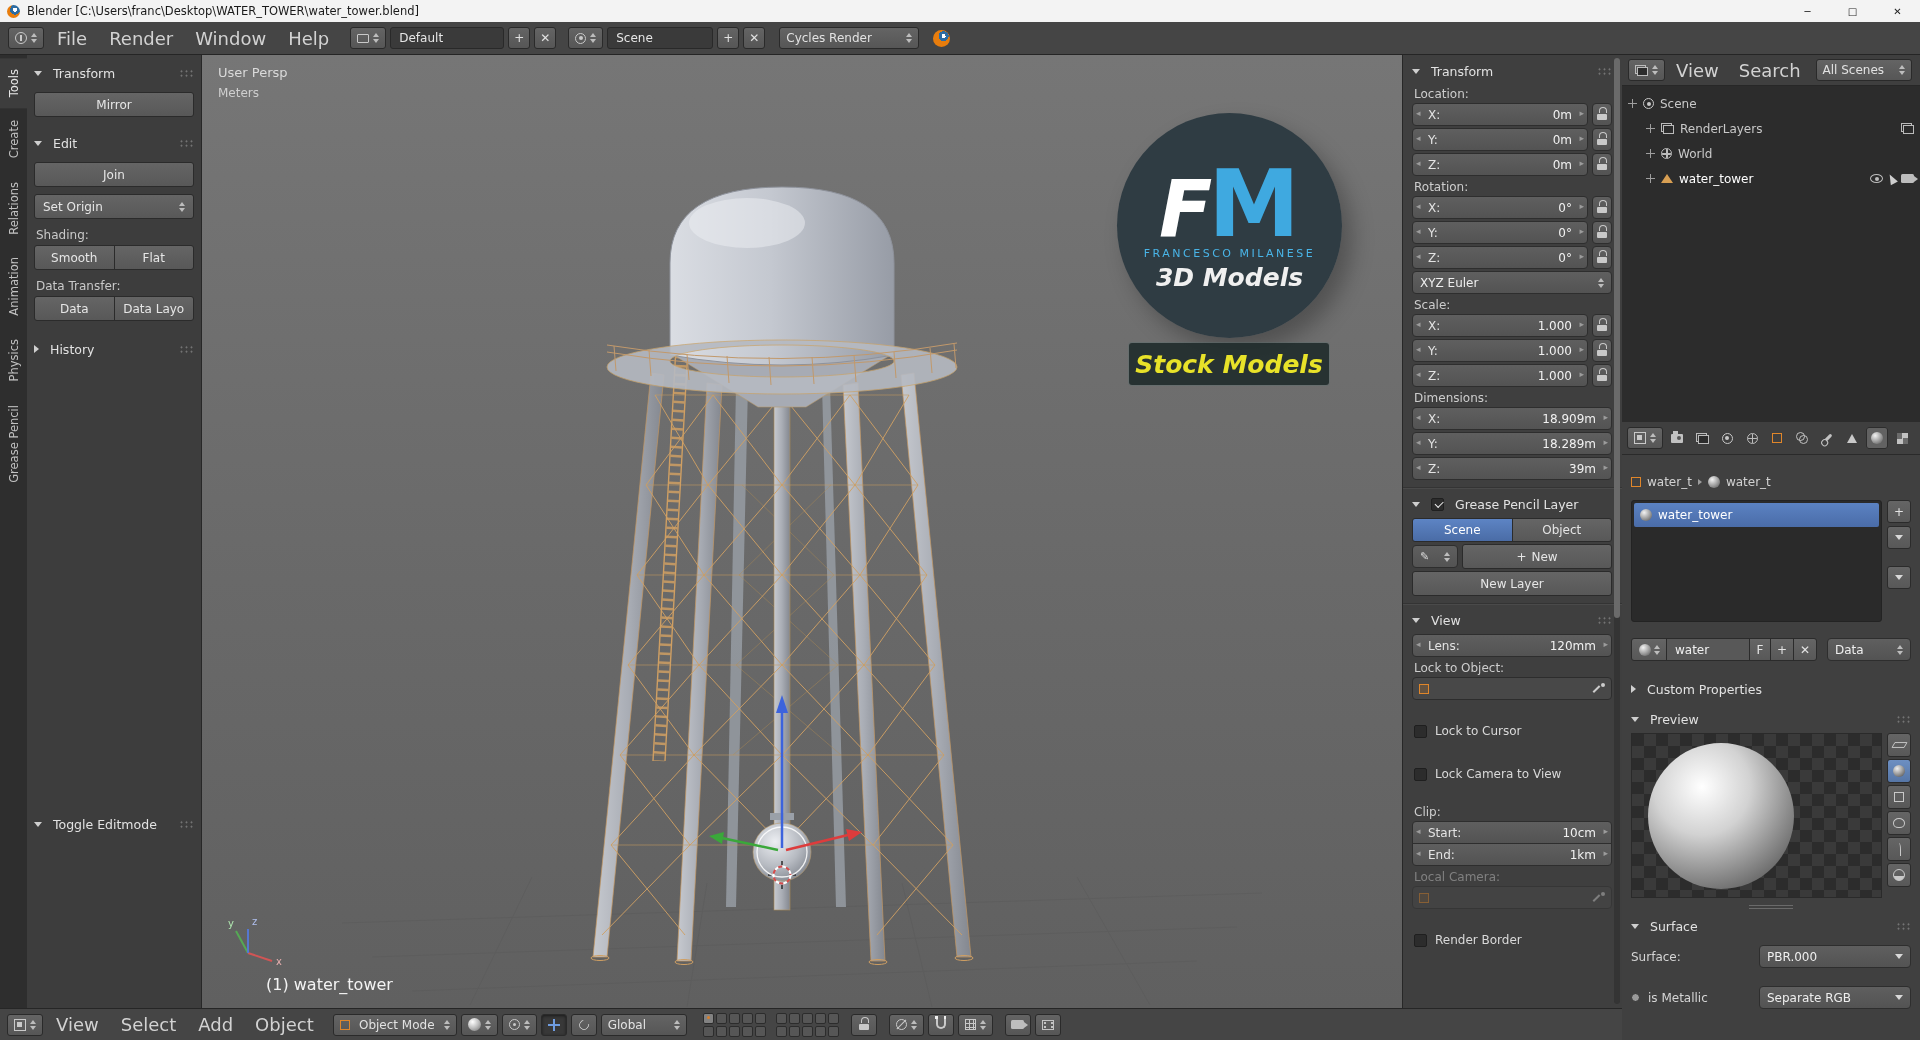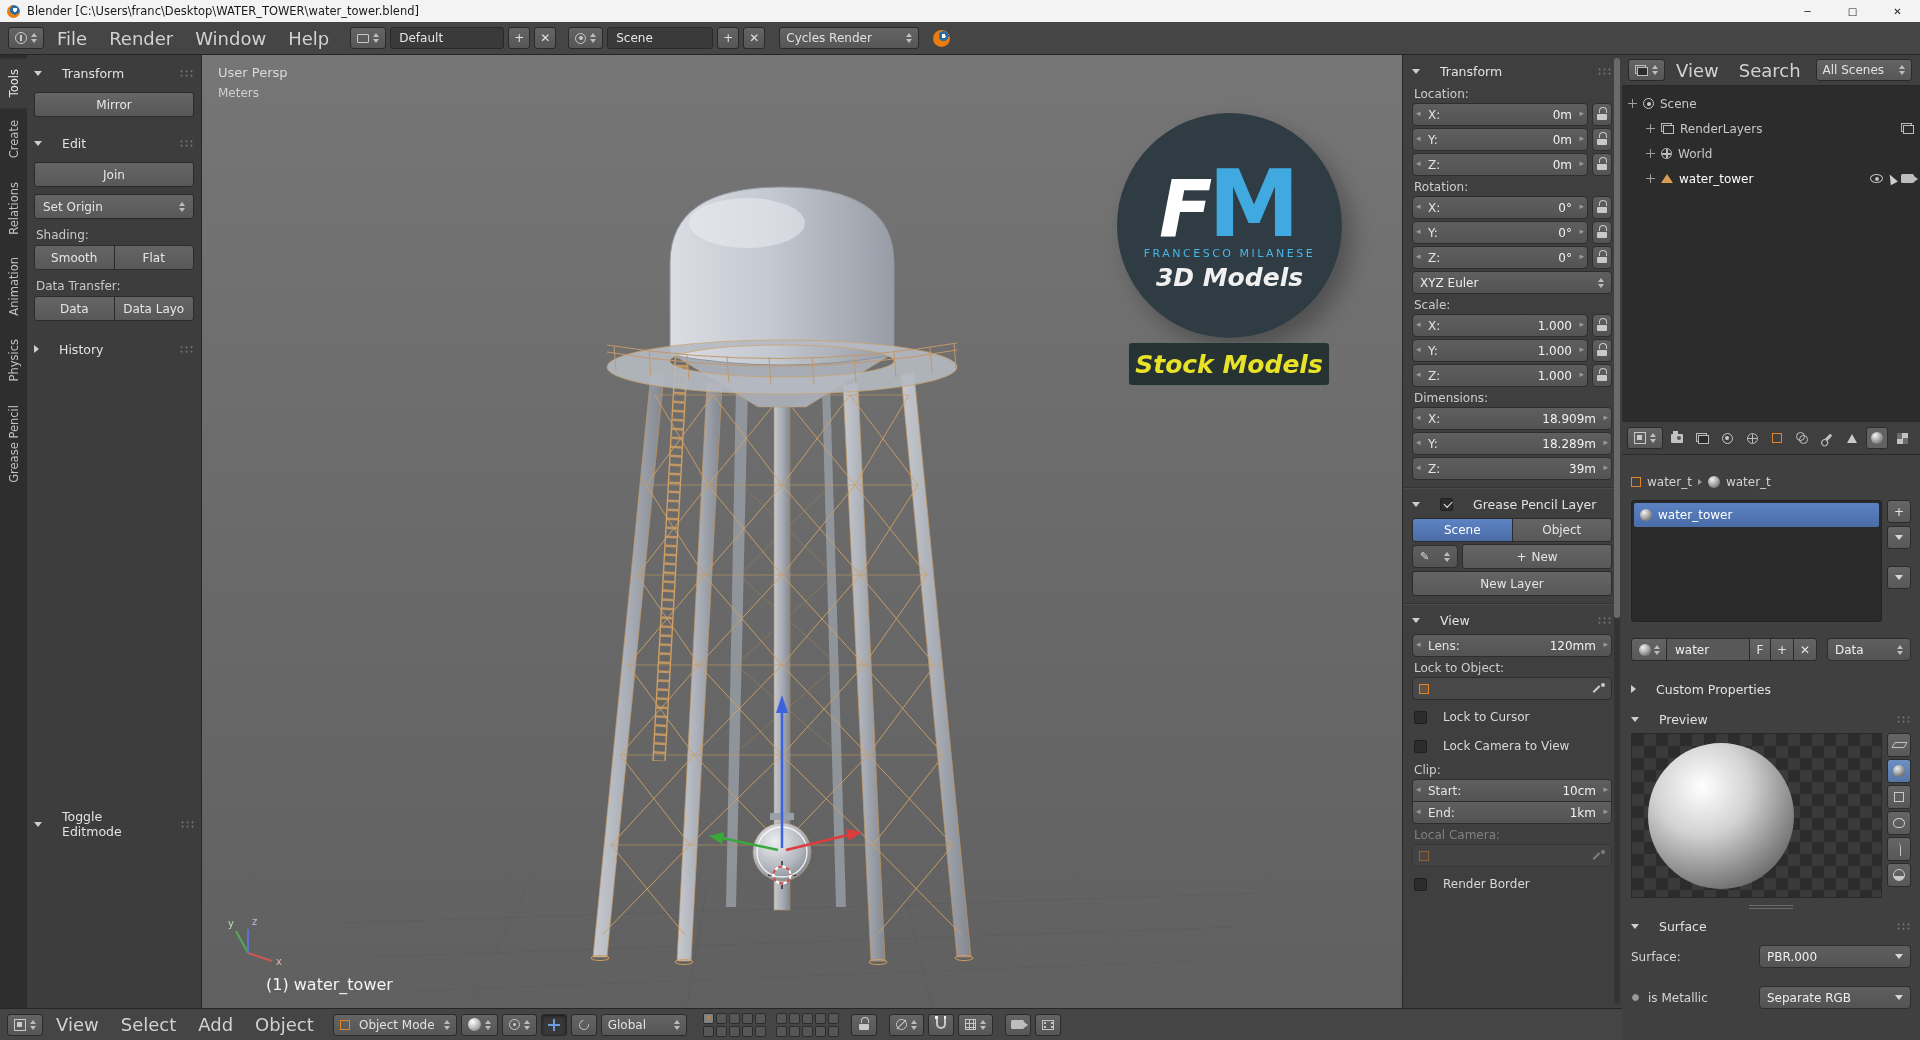--- a/index.html
+++ b/index.html
@@ -24,21 +24,21 @@
 .stats{margin-left:10px;color:#cccccc;font-size:12px;white-space:nowrap;overflow:hidden}
 .ic-info{width:12px;height:12px;border-radius:50%;border:1.3px solid #c9c9c9;position:relative}
 .ic-info::after{content:"";position:absolute;left:4px;top:2px;width:1.6px;height:6px;background:#c9c9c9}
 .ic-screen{width:12px;height:9px;border:1.2px solid #c9c9c9;border-radius:1px}
 
 #tooltabs{position:absolute;left:0;top:55px;width:27px;height:953px;background:#2e2e2e;display:flex;flex-direction:column;padding-top:3px}
 .ttab{writing-mode:vertical-rl;transform:rotate(180deg);padding:11px 0;font-size:11.5px;color:#c2c2c2;width:27px;display:flex;align-items:center;justify-content:center;margin-bottom:1px}
 .ttab.on{background:#3d3d3d;color:#e6e6e6}
 
 #toolshelf{position:absolute;left:27px;top:55px;width:175px;height:953px;background:#3d3d3d;border-right:1px solid #272727;padding:6px 7px}
-.phead{display:flex;align-items:center;gap:20px;height:24px;color:#e2e2e2;font-size:12.5px}
+.phead{display:flex;align-items:center;gap:11px;height:24px;color:#e2e2e2;font-size:12.5px}
 .grip{margin-left:auto;width:15px;height:9px;background-image:radial-gradient(#8b8b8b 0.9px,transparent 1.1px);background-size:5px 4.5px;opacity:.8}
 .tri-d{width:0;height:0;border-left:4px solid transparent;border-right:4px solid transparent;border-top:5px solid #cfcfcf;flex:none}
 .tri-r{width:0;height:0;border-top:4px solid transparent;border-bottom:4px solid transparent;border-left:5px solid #cfcfcf;flex:none}
 .tbtn{height:25px;background:linear-gradient(#656565,#585858);border:1px solid #2b2b2b;border-radius:3px;color:#e6e6e6;display:flex;align-items:center;justify-content:center;font-size:12px;gap:5px}
 .stack .tbtn{border-radius:0;margin-top:-1px}
 .stack .tbtn:first-child{border-radius:3px 3px 0 0;margin-top:0}
 .stack .tbtn:last-child{border-radius:0 0 3px 3px}
 .pair{display:flex}
 .pair .tbtn{flex:1}
 .pair .tbtn:first-child{border-radius:3px 0 0 3px}
@@ -70,21 +70,21 @@
 .ic-lock{position:relative;width:10px;height:10px}
 .ic-lock::before{content:"";position:absolute;left:2px;top:-3px;width:6px;height:5px;border:1.5px solid #c9c9c9;border-bottom:none;border-radius:4px 4px 0 0}
 .ic-lock::after{content:"";position:absolute;left:0;bottom:0;width:10px;height:6px;background:#c9c9c9;border-radius:1px}
 .ndd{height:23px;background:linear-gradient(#5f5f5f,#535353);border:1px solid #2e2e2e;border-radius:4px;display:flex;align-items:center;padding:0 7px;gap:6px;color:#eee}
 .gbtn{flex:1;height:24px;background:linear-gradient(#656565,#585858);border:1px solid #2b2b2b;color:#e4e4e4;display:flex;align-items:center;justify-content:center}
 .gbtn.l{border-radius:3px 0 0 3px}
 .gbtn.r{border-radius:0 3px 3px 0;margin-left:-1px}
 .gbtn.on{background:linear-gradient(#5d84c4,#4a6ca6);color:#fff}
 .chk{width:13px;height:13px;background:#2c2c2c;border:1px solid #1f1f1f;border-radius:2px;position:relative;flex:none}
 .chk.on::after{content:"";position:absolute;left:2.5px;top:2.5px;width:7px;height:3.5px;border-left:1.8px solid #ececec;border-bottom:1.8px solid #ececec;transform:rotate(-45deg)}
-.chkrow{display:flex;align-items:center;gap:16px;height:24px;margin:5px 2px;color:#d9d9d9}
+.chkrow{display:flex;align-items:center;gap:8px;height:24px;margin:19px 2px;color:#d9d9d9}
 .pick{flex:1;height:23px;background:#484848;border:1px solid #2d2d2d;border-radius:4px;display:flex;align-items:center;padding:0 6px;gap:6px}
 .ic-cube{width:10px;height:10px;border:1.5px solid #e0862a;background:rgba(232,135,30,.18);flex:none}
 .ic-dropper{width:11px;height:11px;position:relative;flex:none}
 .ic-dropper::before{content:"";position:absolute;left:0;bottom:1px;width:9px;height:2px;background:#ccc;transform:rotate(-45deg);transform-origin:left bottom}
 .ic-dropper::after{content:"";position:absolute;right:0;top:0;width:4px;height:4px;border-radius:50%;background:#ccc}
 .dim{opacity:.45}
 .nscroll{position:absolute;right:2px;top:3px;width:6px;height:946px;background:#343434;border-radius:3px}
 .nthumb{position:absolute;left:0;top:0;width:6px;height:560px;background:#6a6a6a;border-radius:3px}
 .ic-pencil{color:#d8d8d8;font-size:11px}
 

